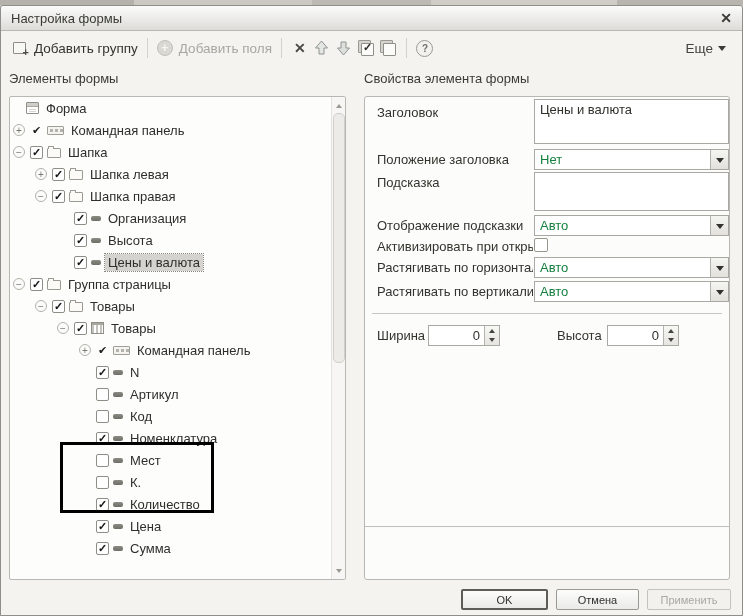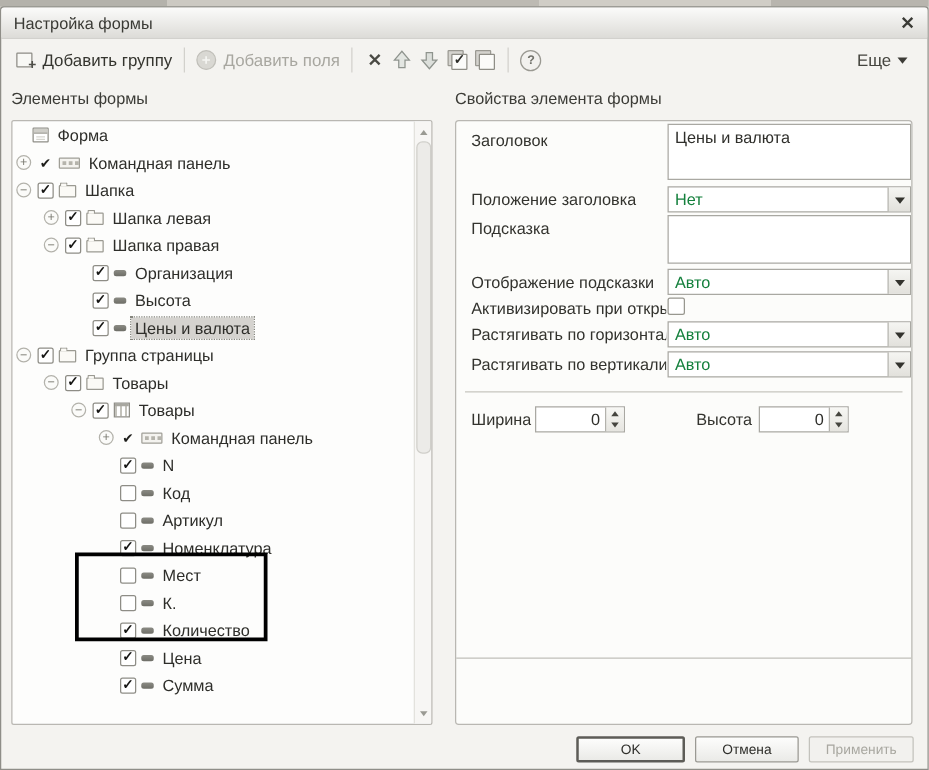--- a/index.html
+++ b/index.html
@@ -244,27 +244,27 @@
         <div class="trow" style="padding-left: 69px;">
           <span class="texp"></span>
           <span class="tcb">✓</span>
           <span class="ticn i-field"></span>
           <span class="tlabel">N</span>
         </div>
         <div class="trow" style="padding-left: 69px;">
           <span class="texp"></span>
           <span class="tcb"></span>
           <span class="ticn i-field"></span>
+          <span class="tlabel">Артикул</span>
+        </div>
+        <div class="trow" style="padding-left: 69px;">
+          <span class="texp"></span>
+          <span class="tcb"></span>
+          <span class="ticn i-field"></span>
           <span class="tlabel">Код</span>
-        </div>
-        <div class="trow" style="padding-left: 69px;">
-          <span class="texp"></span>
-          <span class="tcb"></span>
-          <span class="ticn i-field"></span>
-          <span class="tlabel">Артикул</span>
         </div>
         <div class="trow" style="padding-left: 69px;">
           <span class="texp"></span>
           <span class="tcb">✓</span>
           <span class="ticn i-field"></span>
           <span class="tlabel">Номенклатура</span>
         </div>
         <div class="trow" style="padding-left: 69px;">
           <span class="texp"></span>
           <span class="tcb"></span>

